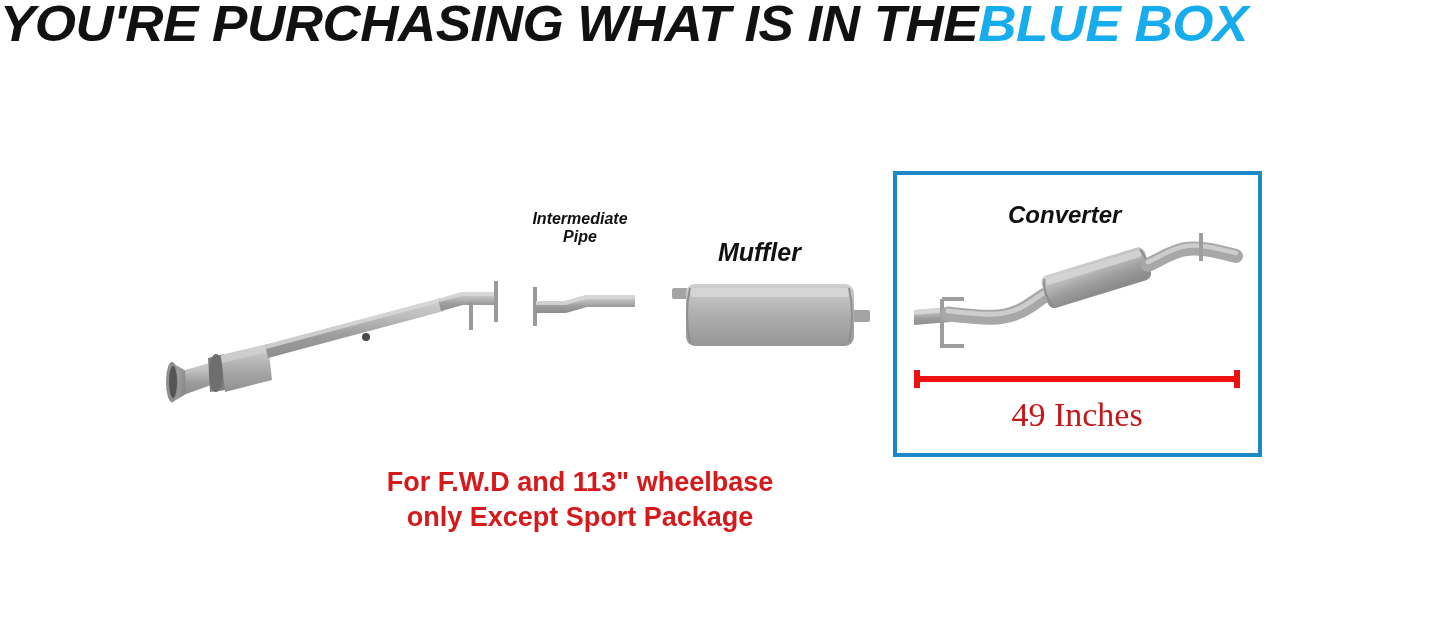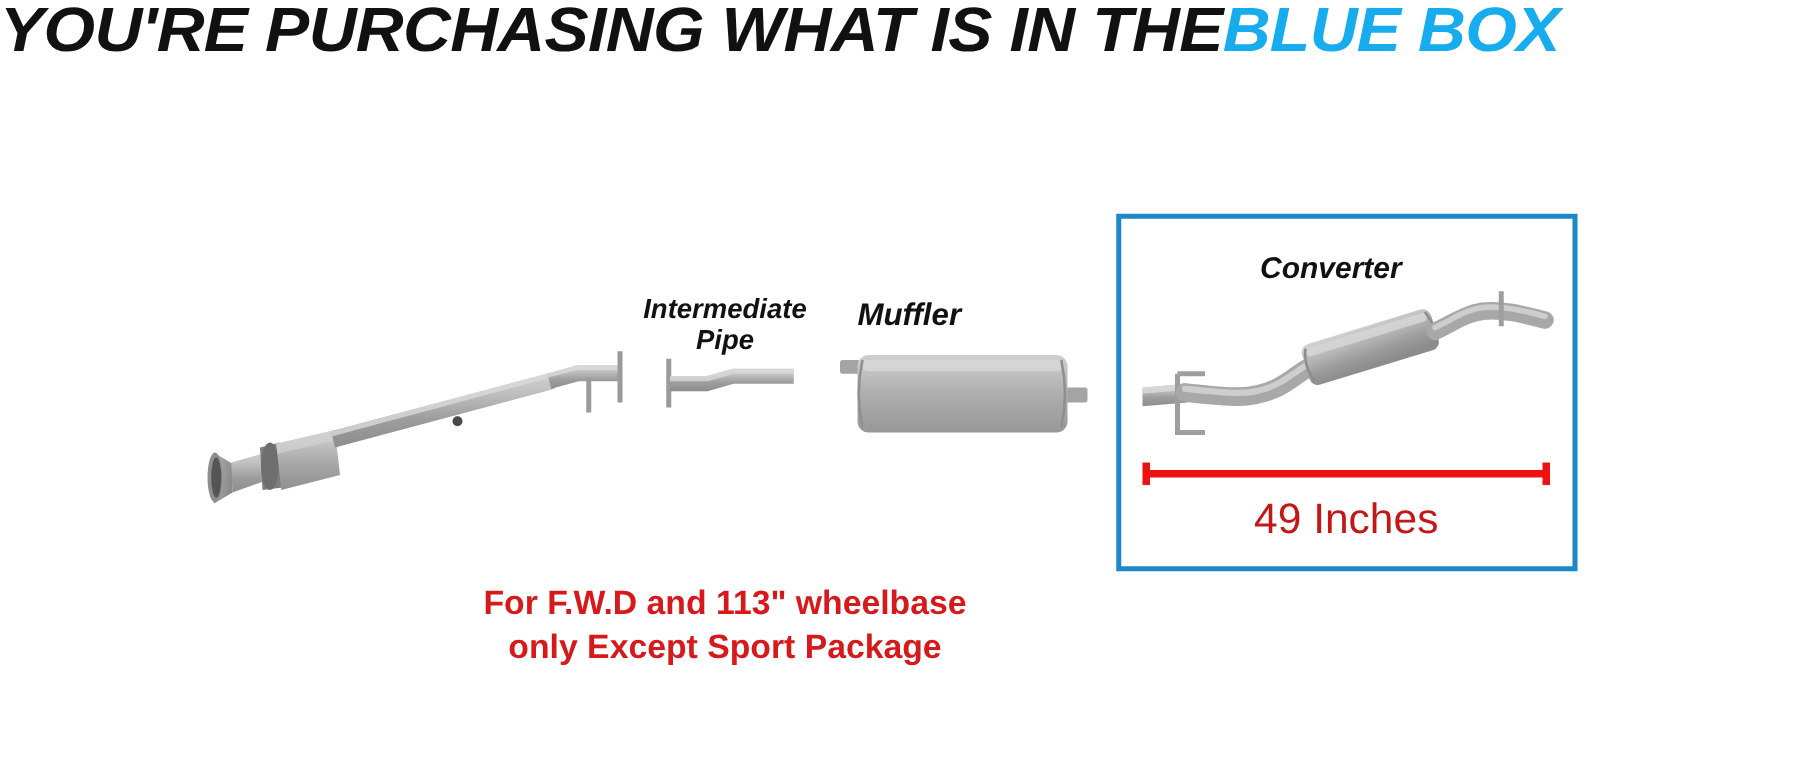--- a/index.html
+++ b/index.html
@@ -46,22 +46,22 @@
     position: absolute;
     font-family: "Liberation Sans", sans-serif;
     font-weight: bold;
     font-style: italic;
     color: #111111;
     white-space: pre-line;
     text-align: center;
     line-height: 1.12;
   }
   #label-cat  { left: 190px; top: 251px; font-size: 25px; }
-  #label-int  { left: 492px; top: 235px; font-size: 22px; width: 176px; }
-  #label-muf  { left: 686px; top: 238px; font-size: 25px; }
+  #label-int  { left: 492px; top: 210px; font-size: 16px; width: 176px; }
+  #label-muf  { left: 718px; top: 238px; font-size: 25px; }
   #label-res  { left: 1008px; top: 202px; font-size: 24px; }
 
   
   #blue-box {
     position: absolute;
     left: 893px;
     top: 171px;
     width: 369px;
     height: 286px;
     border: 4px solid #1C88C8;
@@ -94,21 +94,21 @@
   }
   #dim-line .dim-cap.left  { left: 0px; }
   #dim-line .dim-cap.right { left: 320px; }
 
   #dim-text {
     position: absolute;
     left: 914px;
     top: 396px;
     width: 326px;
     text-align: center;
-    font-family: Liberation Sans, sans-serif;
+    font-family: Liberation Serif, serif;
     font-size: 34px;
     color: #C41818;
   }
 
   
   #fitment-note {
     position: absolute;
     left: 275px;
     top: 465px;
     width: 610px;

